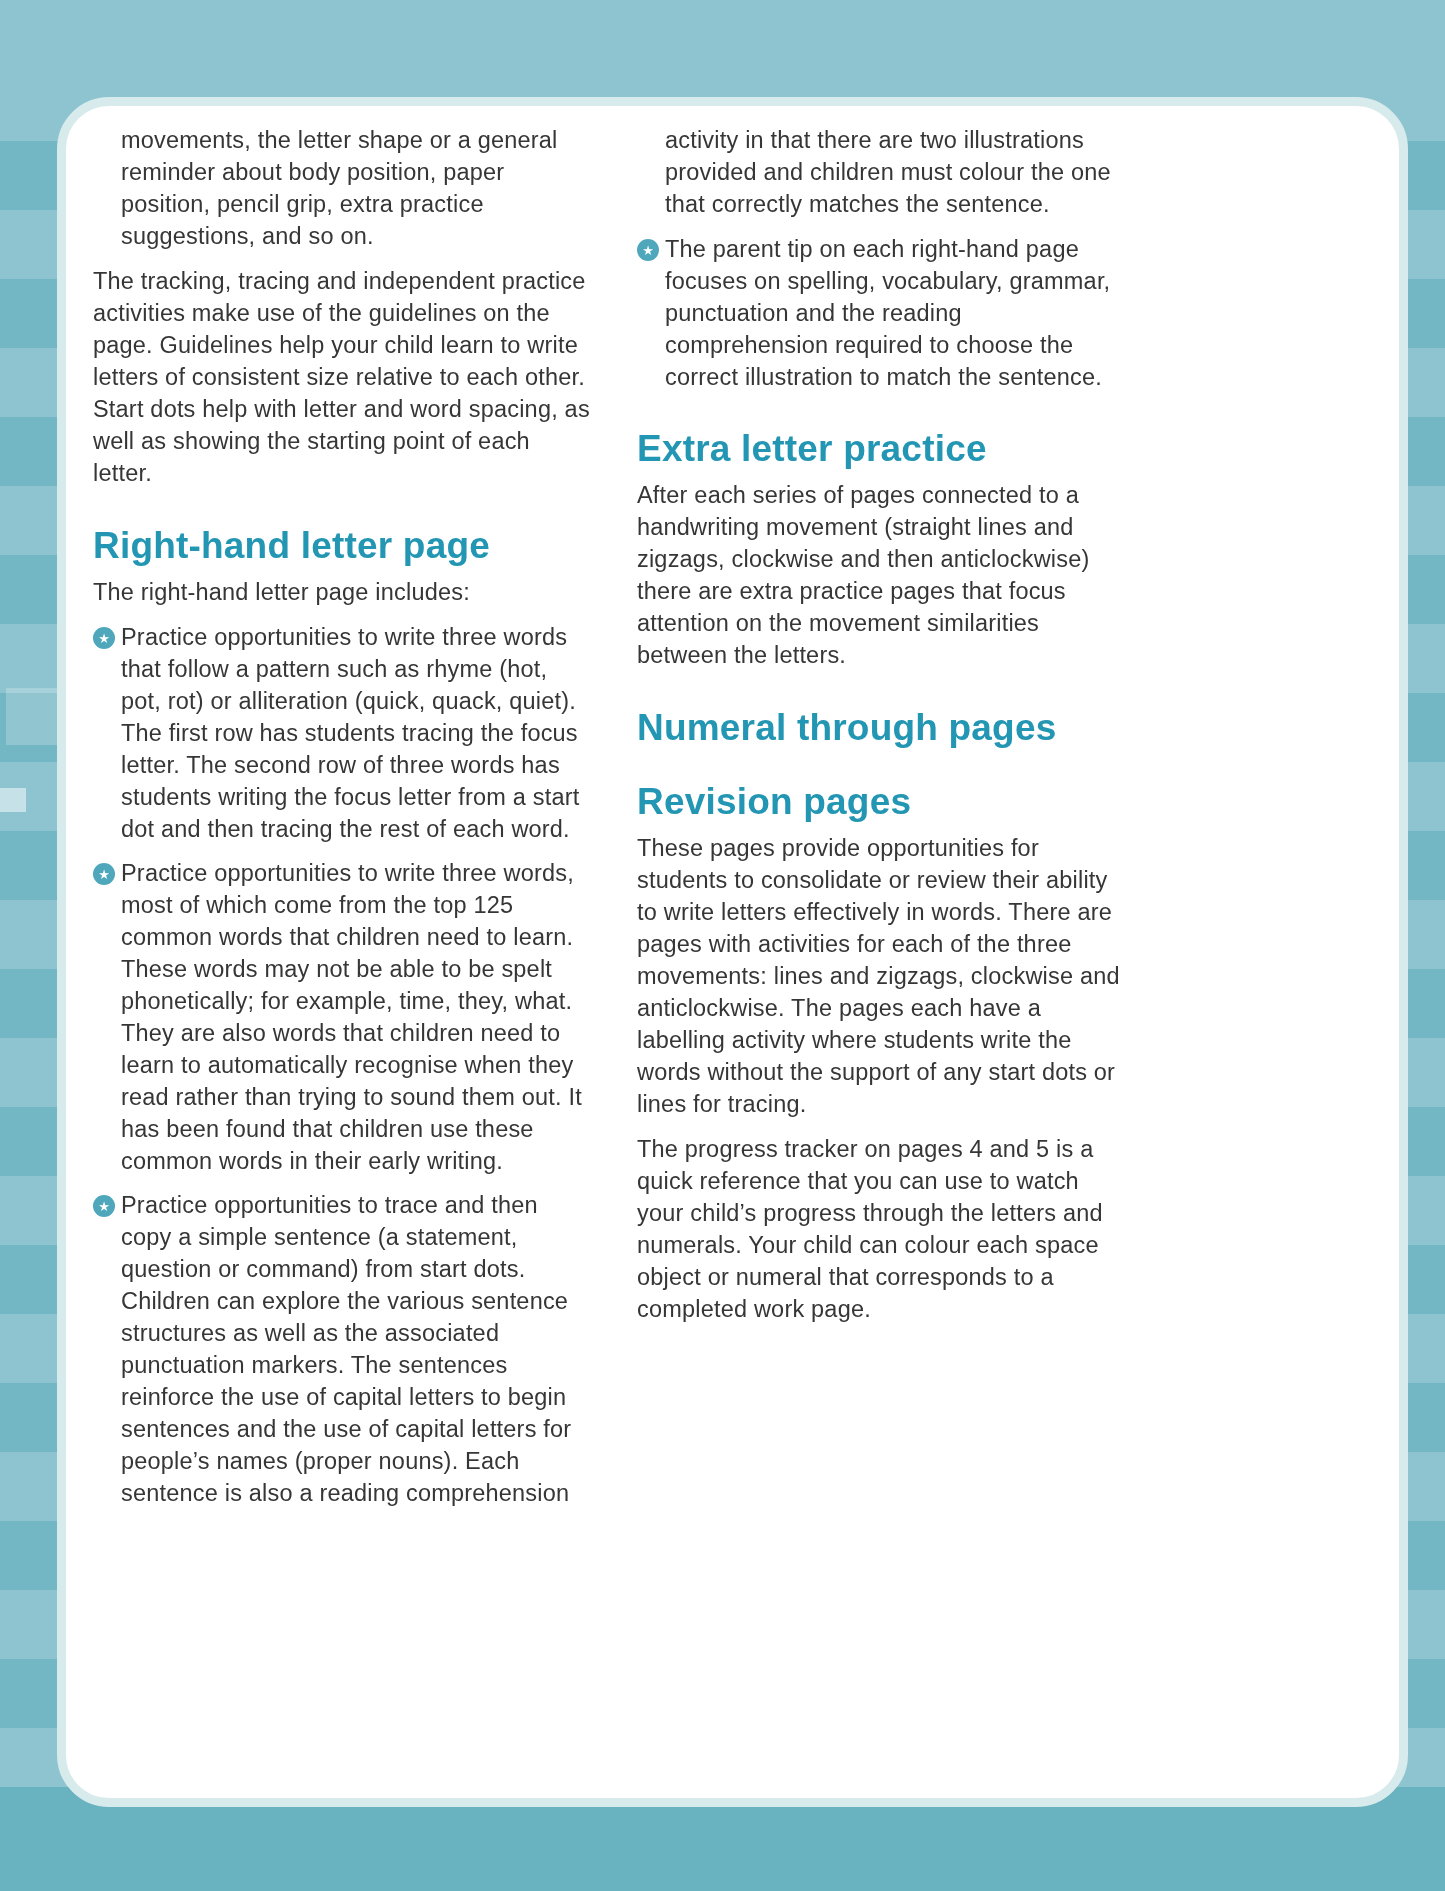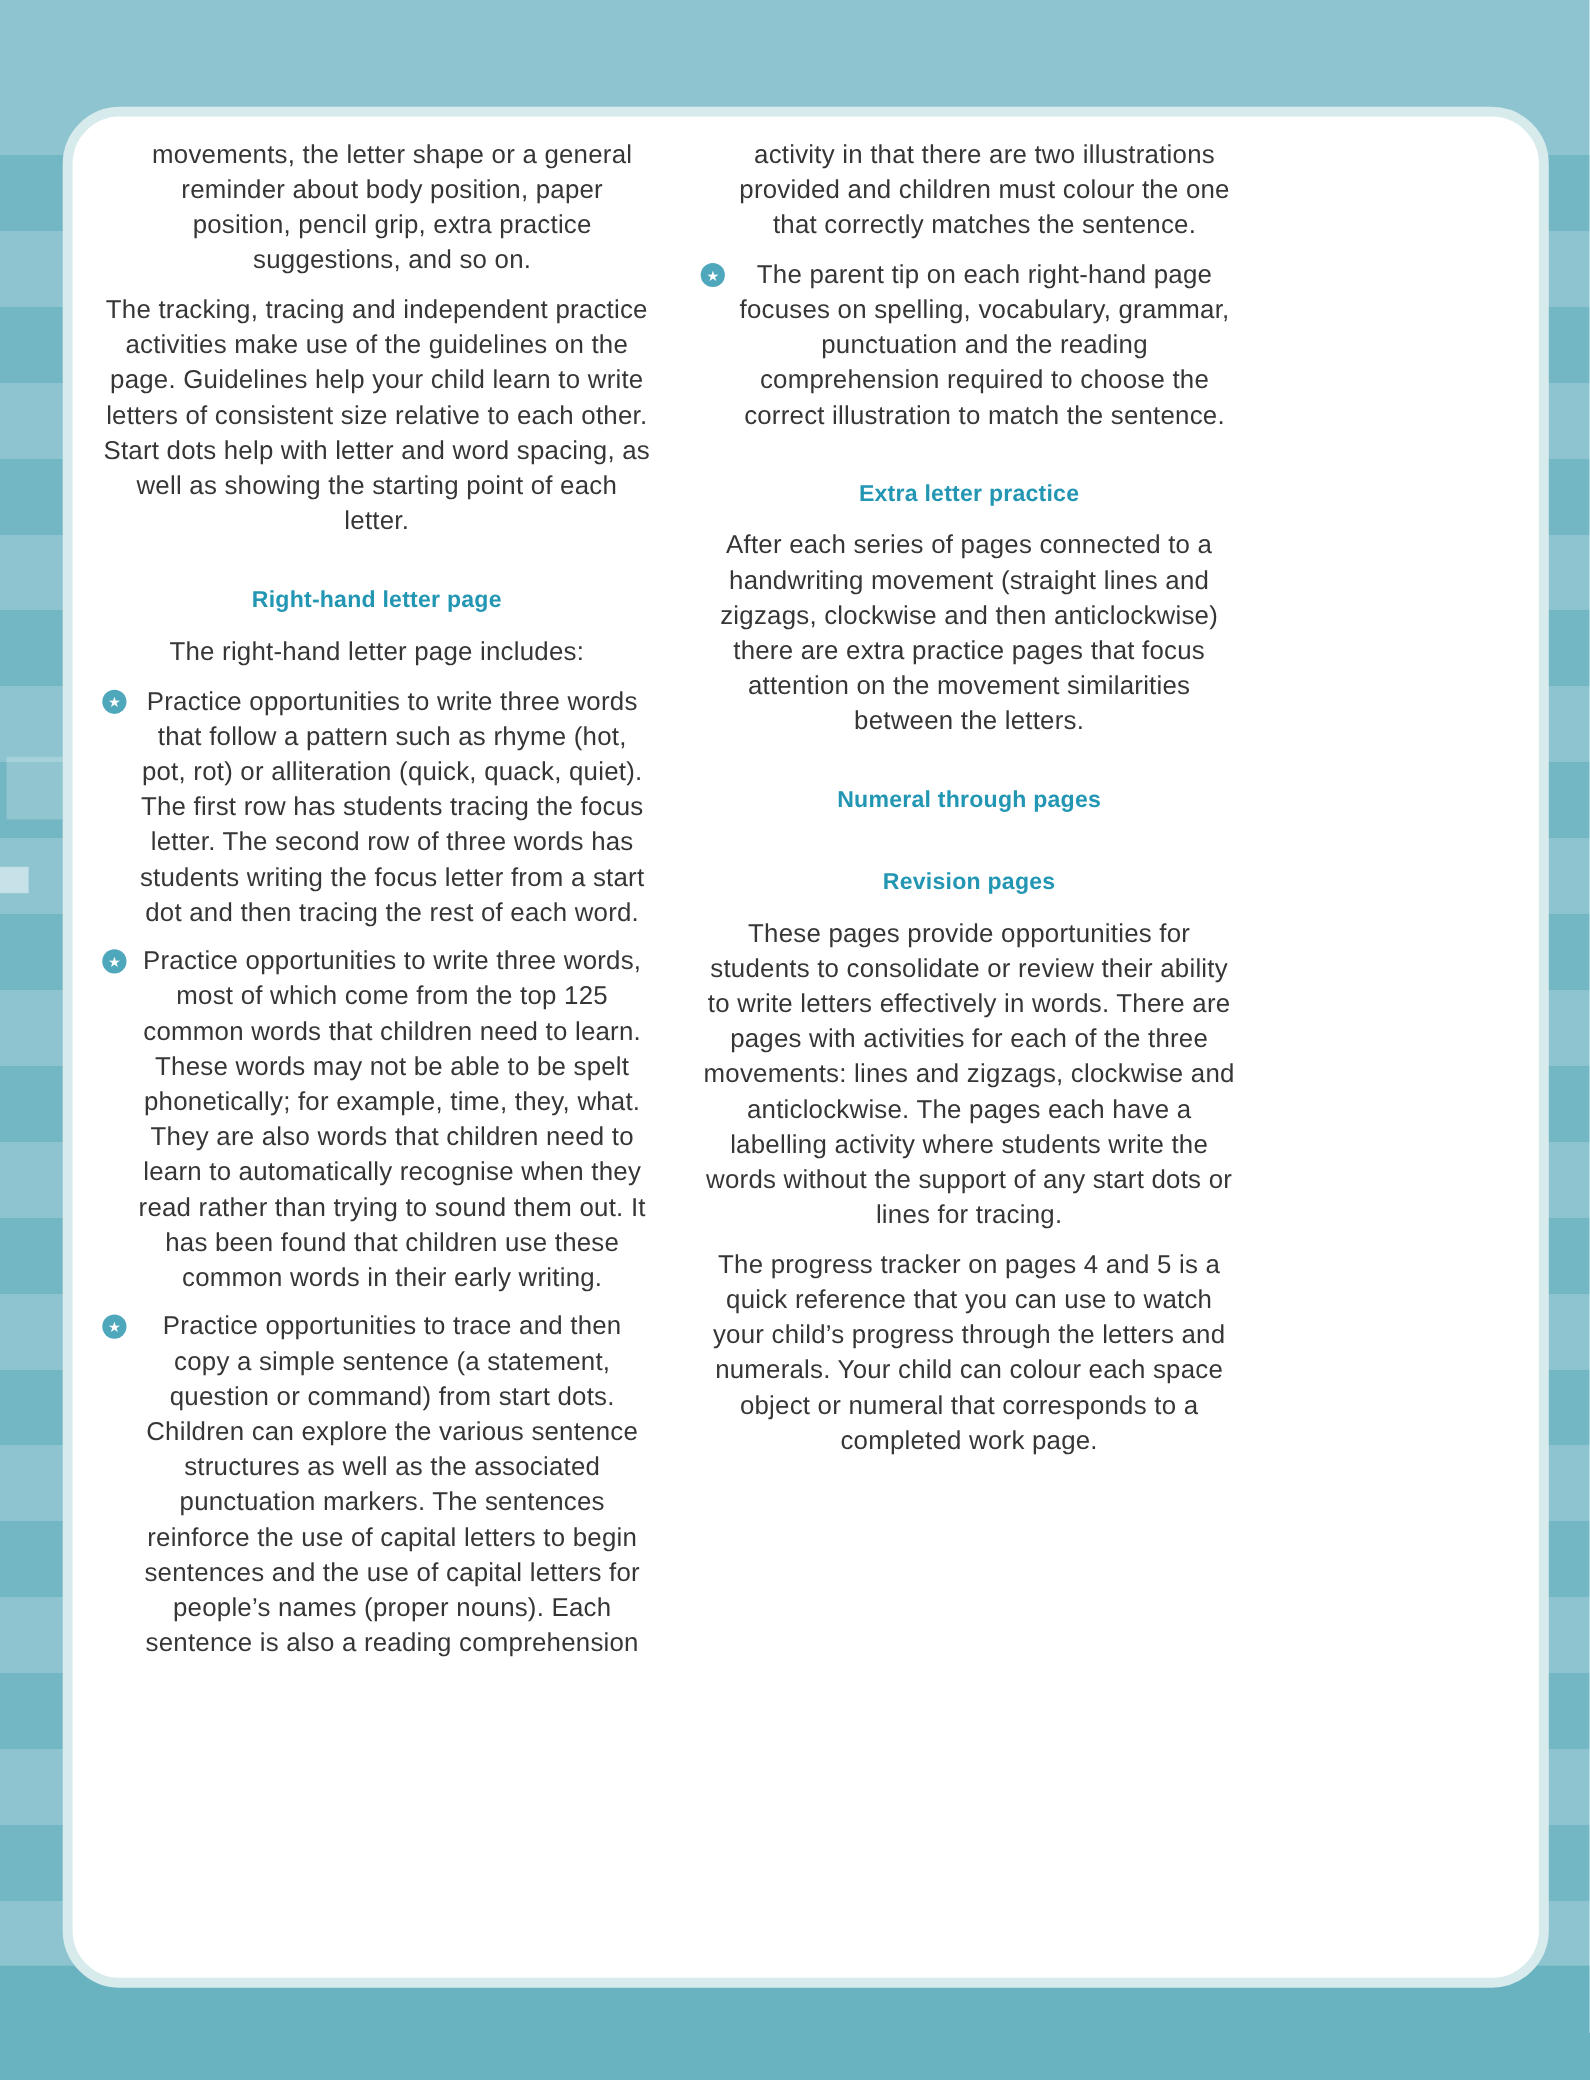--- a/index.html
+++ b/index.html
@@ -1,21 +1,20 @@
 <!DOCTYPE html>
 <html style="--stripe-light: #8dc4d0; --stripe-dark: #73b6c4; --footer-band: #69b2c0; --card-halo: #d7eaec; --heading: #2296b3; --bullet: #4fa7bb; --text: #363636;"><head>
 <meta charset="utf-8">
 <title>Handwriting Year 1 — page 7</title>
 <style>
   html,body{margin:0;padding:0;}
   .page{
     position:relative;width:1445px;height:1891px;overflow:hidden;
     background:var(--stripe-light,#8dc4d0);
     font-family:"Liberation Sans",sans-serif;
-    text-align:center;
   }
   .stripes{
     position:absolute;left:0;right:0;top:141px;bottom:0;
     background:repeating-linear-gradient(to bottom,
       var(--stripe-dark,#73b6c4) 0 69px,
       var(--stripe-light,#8dc4d0) 69px 138px);
   }
   .artifact-a{position:absolute;left:6px;top:688px;width:51px;height:57px;background:rgba(255,255,255,.22);}
   .artifact-b{position:absolute;left:0;top:788px;width:26px;height:24px;background:rgba(255,255,255,.5);}
   .footer-band{position:absolute;left:0;top:1787px;width:100%;height:104px;background:var(--footer-band,#69b2c0);}
@@ -24,21 +23,21 @@
     box-sizing:border-box;background:#fff;
     border:9px solid var(--card-halo,#d7eaec);border-radius:52px;
     padding:18px 0 0 27px;display:flex;align-items:flex-start;
   }
   .col{display:flex;flex-direction:column;}
   .col-left{width:499px;margin-right:45px;}
   .col-right{width:488px;}
   .para{margin:0 0 13px;font-size:23.5px;line-height:32px;color:var(--text,#363636);letter-spacing:.2px;}
   .hang{padding-left:28px;}
   .heading{
-    margin:26px 0 12px;font-size:21px;line-height:36px;font-weight:700;
+    margin:26px 0 12px;font-size:37px;line-height:36px;font-weight:700;
     color:var(--heading,#2296b3);letter-spacing:.2px;
   }
   .bullet{display:flex;margin:0 0 12px;}
   .bullet-icon{
     flex:0 0 22px;width:22px;height:22px;margin:6px 6px 0 0;border-radius:50%;
     background:var(--bullet,#4fa7bb);color:#fff;
     display:flex;align-items:center;justify-content:center;
     font-size:13px;line-height:1;
   }
   .bullet-text{margin:0;font-size:23.5px;line-height:32px;color:var(--text,#363636);letter-spacing:.2px;}

